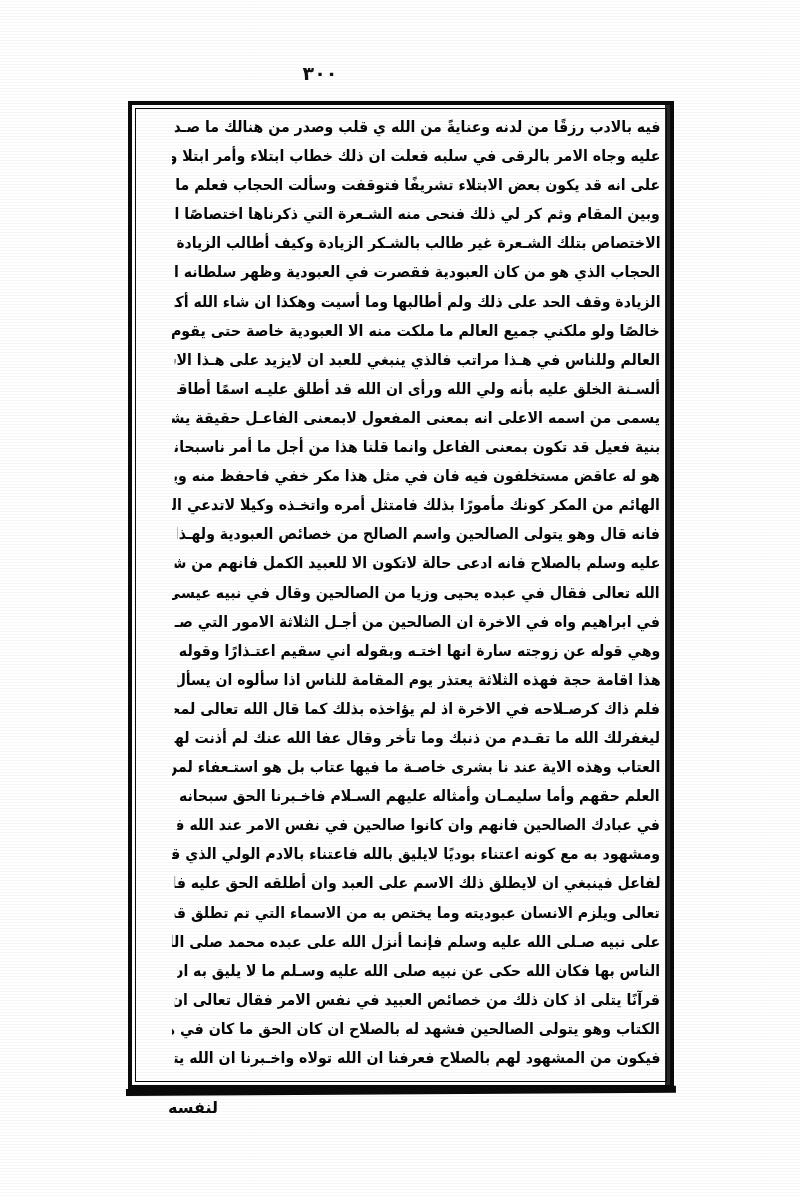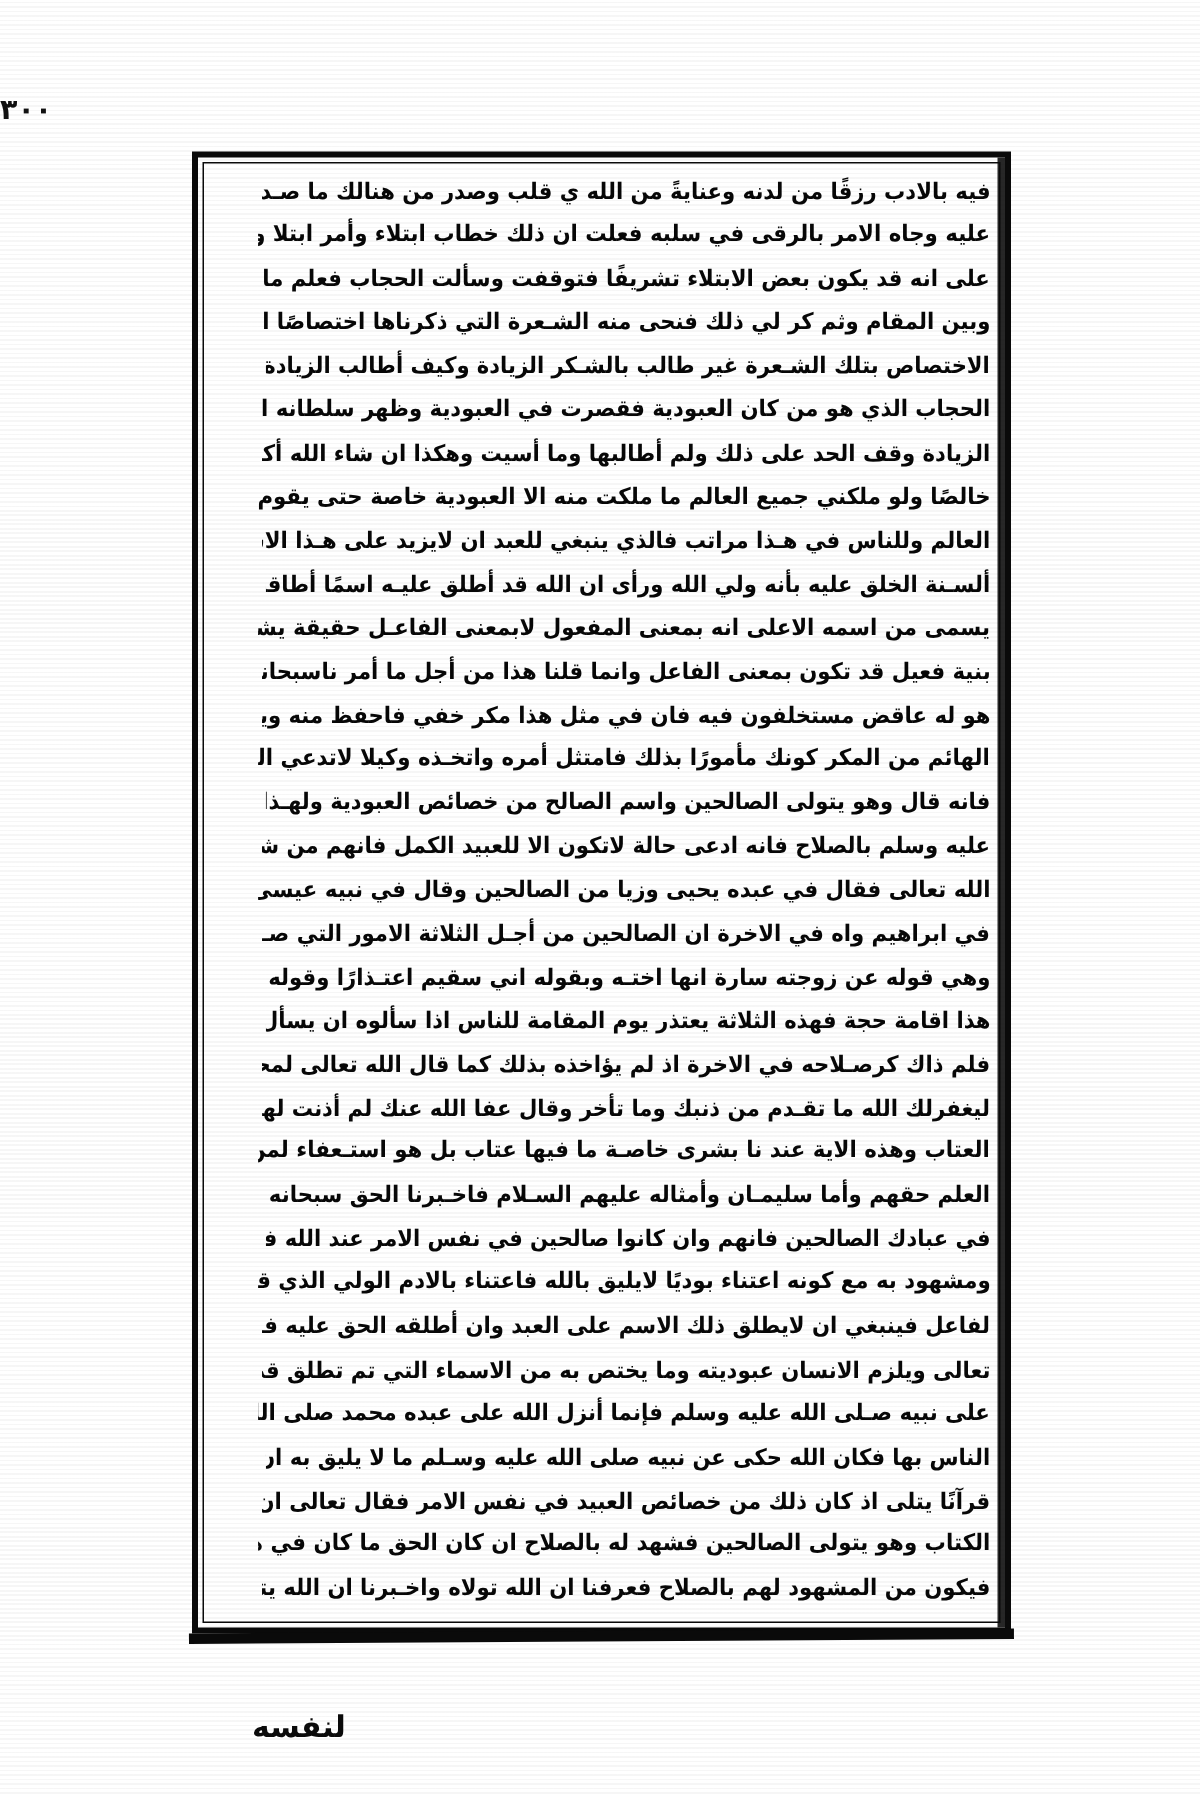--- a/index.html
+++ b/index.html
@@ -22,21 +22,21 @@
     inset: 0;
     background: #ffffff;
   }
 
   
   #page-number {
     position: absolute;
     top: 62px;
     left: 0;
     width: 800px;
-    text-align: left;
+    text-align: center;
     padding-right: 160px;
     box-sizing: border-box;
     font-family: "DejaVu Sans", sans-serif;
     font-size: 19px;
     font-weight: 700;
     color: #111111;
     letter-spacing: 1px;
     direction: rtl;
   }
 
@@ -135,25 +135,24 @@
   .ms-line:nth-child(3n+1)  { transform: scaleX(0.93) translateY(0.4px); }
   .ms-line:nth-child(3n+2)  { transform: scaleX(0.935) translateY(-0.3px); }
   .ms-line:nth-child(5n)    { transform: scaleX(0.925) translateY(0.2px); }
 
   
   #catchword {
     position: absolute;
     left: 168px;
     top: 1098px;
     font-family: "DejaVu Sans", sans-serif;
-    font-size: 20px;
+    font-size: 16px;
     font-weight: 700;
     color: #0a0a0a;
     direction: rtl;
-    margin-top: 41px;
   }
 
   
   #scan-noise {
     position: absolute;
     inset: 0;
     pointer-events: none;
     opacity: .035;
     background:
       repeating-linear-gradient(0deg, #000 0 1px, transparent 1px 3px);

